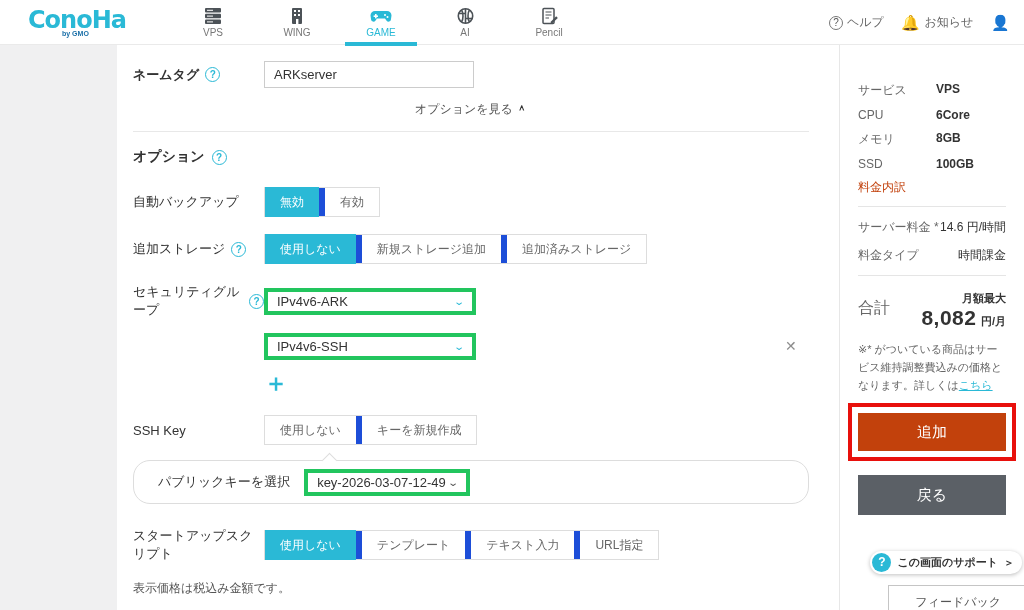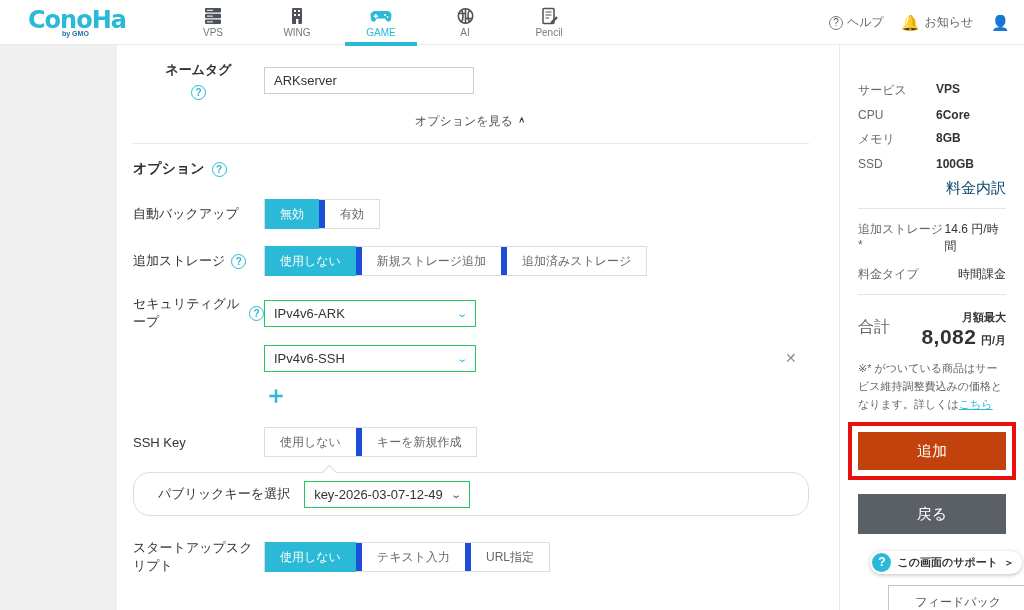--- a/index.html
+++ b/index.html
@@ -31,40 +31,40 @@
   .bell, .user-ico { font-size:15px; color:#555; }
 
   
   .page { display:flex; height:565px; margin-left:117px; background:#fff; }
   .content { width:723px; border-right:1px solid #e7e7e7; padding:16px 30px 0 16px; position:relative; }
   .sidebar { width:184px; padding:37px 18px 0 18px; position:relative; }
 
   
   .form-row { display:flex; align-items:center; }
   .f-label { width:131px; font-size:13px; color:#333; display:flex; align-items:center; gap:6px; flex-shrink:0; }
-  .f-label.bold { font-weight:bold;flex-direction:column; }
+  .f-label.bold { font-weight:bold; }
   .q-circle { width:15px; height:15px; border:1px solid #2ab9d6; border-radius:50%;
     color:#2ab9d6; font-size:10px; font-weight:bold; line-height:13px; text-align:center;
     display:inline-block; cursor:pointer; flex-shrink:0; }
   .text-input { width:210px; height:27px; border:1px solid #ccc; font-size:13px; color:#333;
     padding:0 9px; outline:none; }
   .link-row { text-align:center; margin-top:11px; }
   .opt-link { font-size:12px; color:#555; cursor:pointer; }
   .opt-caret { color:#333; font-weight:bold; font-size:11px; }
   .divider { border:none; border-top:1px solid #e8e8e8; margin-top:13px; }
   .section-head { margin-top:16px; display:flex; align-items:center; gap:7px;
     font-size:14px; font-weight:bold; }
 
   .seg { display:inline-flex; border:1px solid #ddd; background:#fff; }
   .seg-btn { padding:0 15px; height:28px; line-height:28px; font-size:12px; color:#666;
     cursor:pointer; border-left:6px solid #1d4ed8; white-space:nowrap; }
   .seg-btn:first-child { border-left:none; }
   .seg-btn.on { background:#2ab9d6; color:#fff; margin:-1px 0; height:30px; line-height:30px; }
 
-  .sel { width:212px; height:27px; border:1px solid #22c55e; background:#fff; display:flex;
+  .sel { width:212px; height:27px; border:4px solid #22c55e; background:#fff; display:flex;
     align-items:center; justify-content:space-between; padding:0 9px; font-size:13px;
     color:#333; cursor:pointer; }
   .sel .chev { font-size:10px; color:#2ab9d6; transform:scaleX(1.4); }
   .sel .chev.dark { color:#555; }
 
   .row-backup { margin-top:21px; }
   .row-storage { margin-top:17px; }
   .row-sec { margin-top:19px; }
   .row-sec2 { margin-top:14px; position:relative; }
   .x-btn { position:absolute; left:652px; top:5px; font-size:14px; font-weight:bold;
@@ -78,21 +78,21 @@
     background:#fff; border-left:1px solid #ddd; border-top:1px solid #ddd; transform:rotate(45deg); }
   .key-label { font-size:13px; color:#333; margin-right:14px; }
   .sel.key-sel { width:166px; }
   .row-script { margin-top:23px; }
   .tax-note { margin-top:17px; font-size:12px; color:#555; }
 
   
   .spec-row { display:flex; margin-bottom:9px; font-size:12px; }
   .spec-label { width:78px; color:#666; }
   .spec-value { font-weight:bold; color:#333; }
-  .breakdown { font-size:15px; color:#0c4a6e; margin-top:-1px;text-align:right; }
+  .breakdown { font-size:12px; color:#c2410c; margin-top:-1px; }
   .side-div { border:none; border-top:1px solid #e5e5e5; margin:10px 0 12px 0; }
   .price-row { display:flex; justify-content:space-between; font-size:12px; margin-bottom:11px; }
   .price-row .p-label { color:#666; }
   .price-row .p-value { color:#333; }
   .total-row { display:flex; justify-content:space-between; margin-top:2px; }
   .total-label { font-size:16px; color:#666; padding-top:10px; }
   .total-right { text-align:right; }
   .max-label { font-size:11px; font-weight:bold; color:#333; }
   .amount { font-size:21px; font-weight:bold; color:#333; letter-spacing:0.5px; }
   .amount-unit { font-size:11px; font-weight:bold; color:#333; }
@@ -288,25 +288,27 @@
         <span class="chev dark">⌄</span>
       </div>
     </div>
 
     <div class="form-row row-script">
       <div class="f-label">
         <span>スタートアップスクリプト</span>
       </div>
       <div class="seg">
         <span class="seg-btn on">使用しない</span>
+        <span class="seg-btn">テンプレート</span>
         <span class="seg-btn">テキスト入力</span>
         <span class="seg-btn">URL指定</span>
       </div>
     </div>
 
+    <div class="tax-note">表示価格は税込み金額です。</div>
   </div>
 
   <div class="sidebar">
     <div class="spec-row">
       <span class="spec-label">サービス</span>
       <span class="spec-value">VPS</span>
     </div>
     <div class="spec-row">
       <span class="spec-label">CPU</span>
       <span class="spec-value">6Core</span>
@@ -315,21 +317,21 @@
       <span class="spec-label">メモリ</span>
       <span class="spec-value">8GB</span>
     </div>
     <div class="spec-row">
       <span class="spec-label">SSD</span>
       <span class="spec-value">100GB</span>
     </div>
     <div class="breakdown">料金内訳</div>
     <hr class="side-div">
     <div class="price-row">
-      <span class="p-label">追加ストレージ *</span>
+      <span class="p-label">サーバー料金 *</span>
       <span class="p-value">14.6 円/時間</span>
     </div>
     <div class="price-row">
       <span class="p-label">料金タイプ</span>
       <span class="p-value">時間課金</span>
     </div>
     <hr class="side-div">
     <div class="total-row">
       <span class="total-label">合計</span>
       <span class="total-right">

